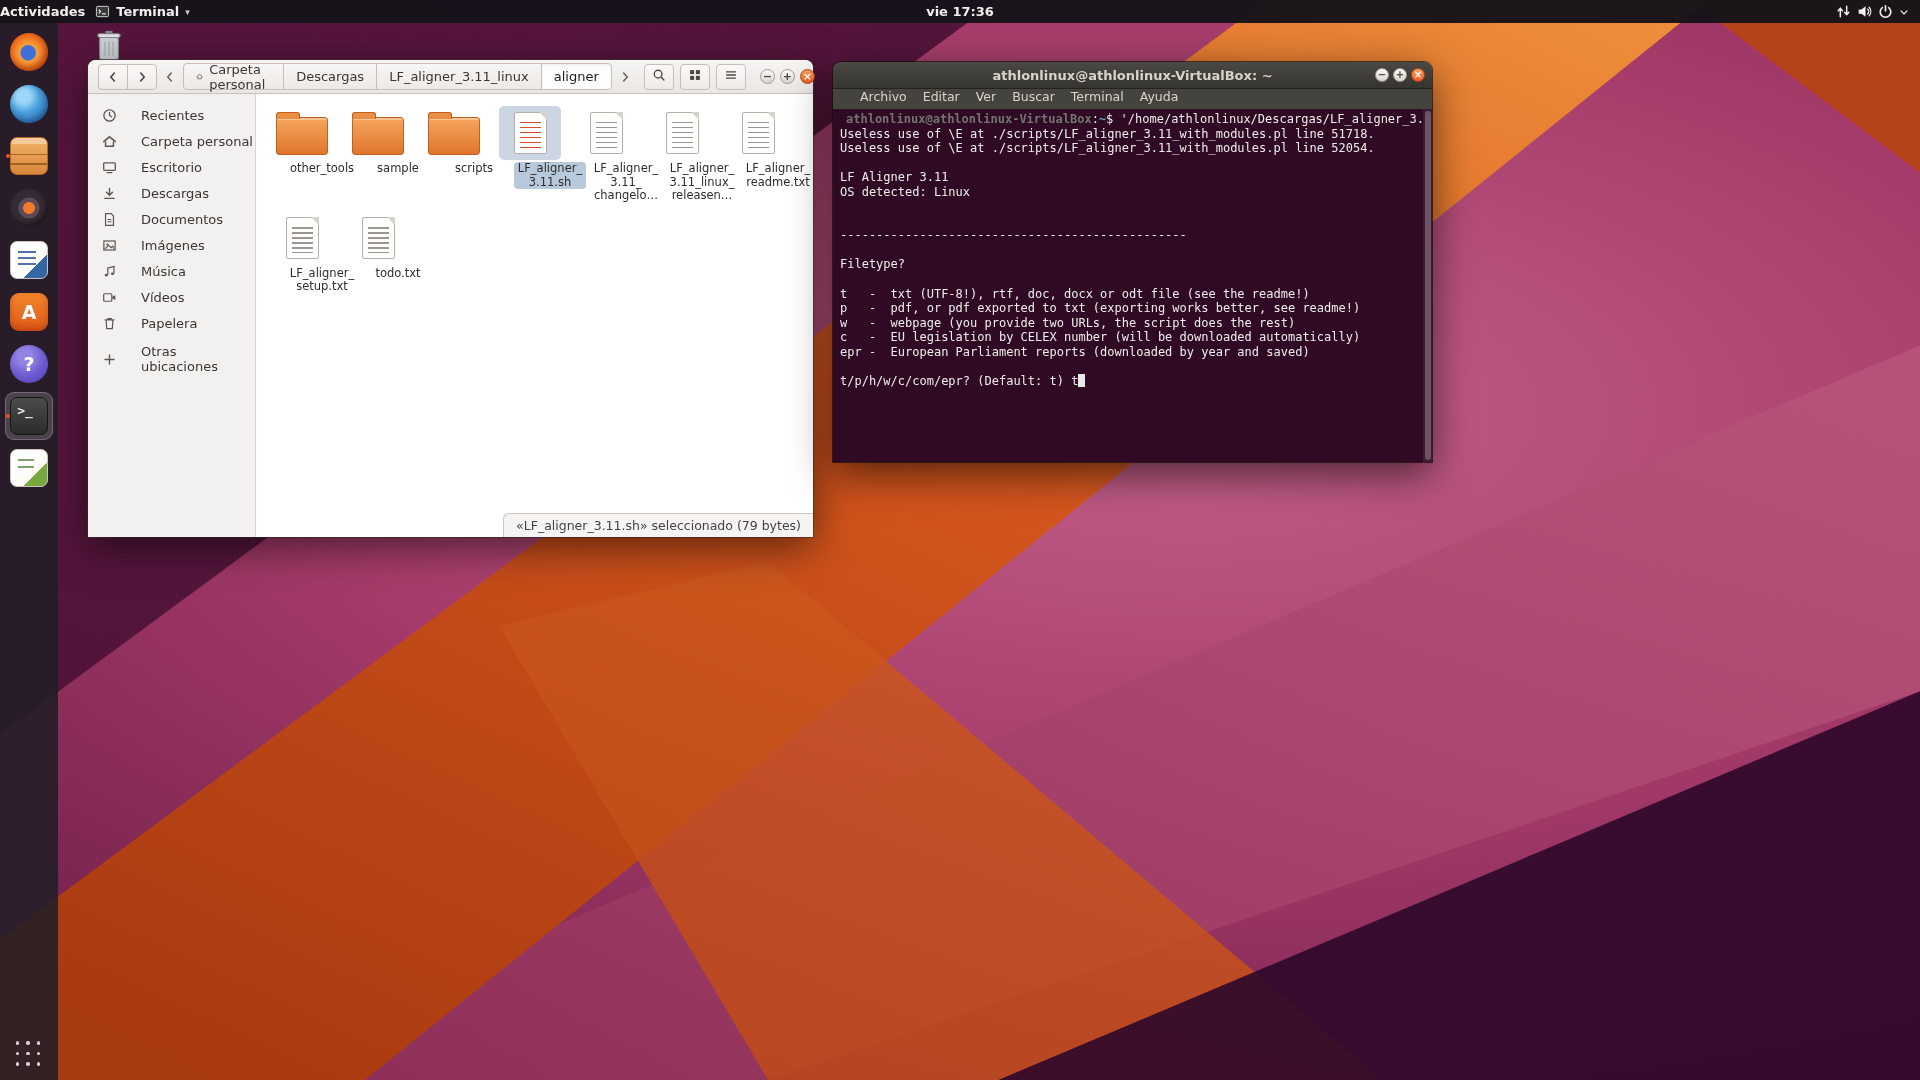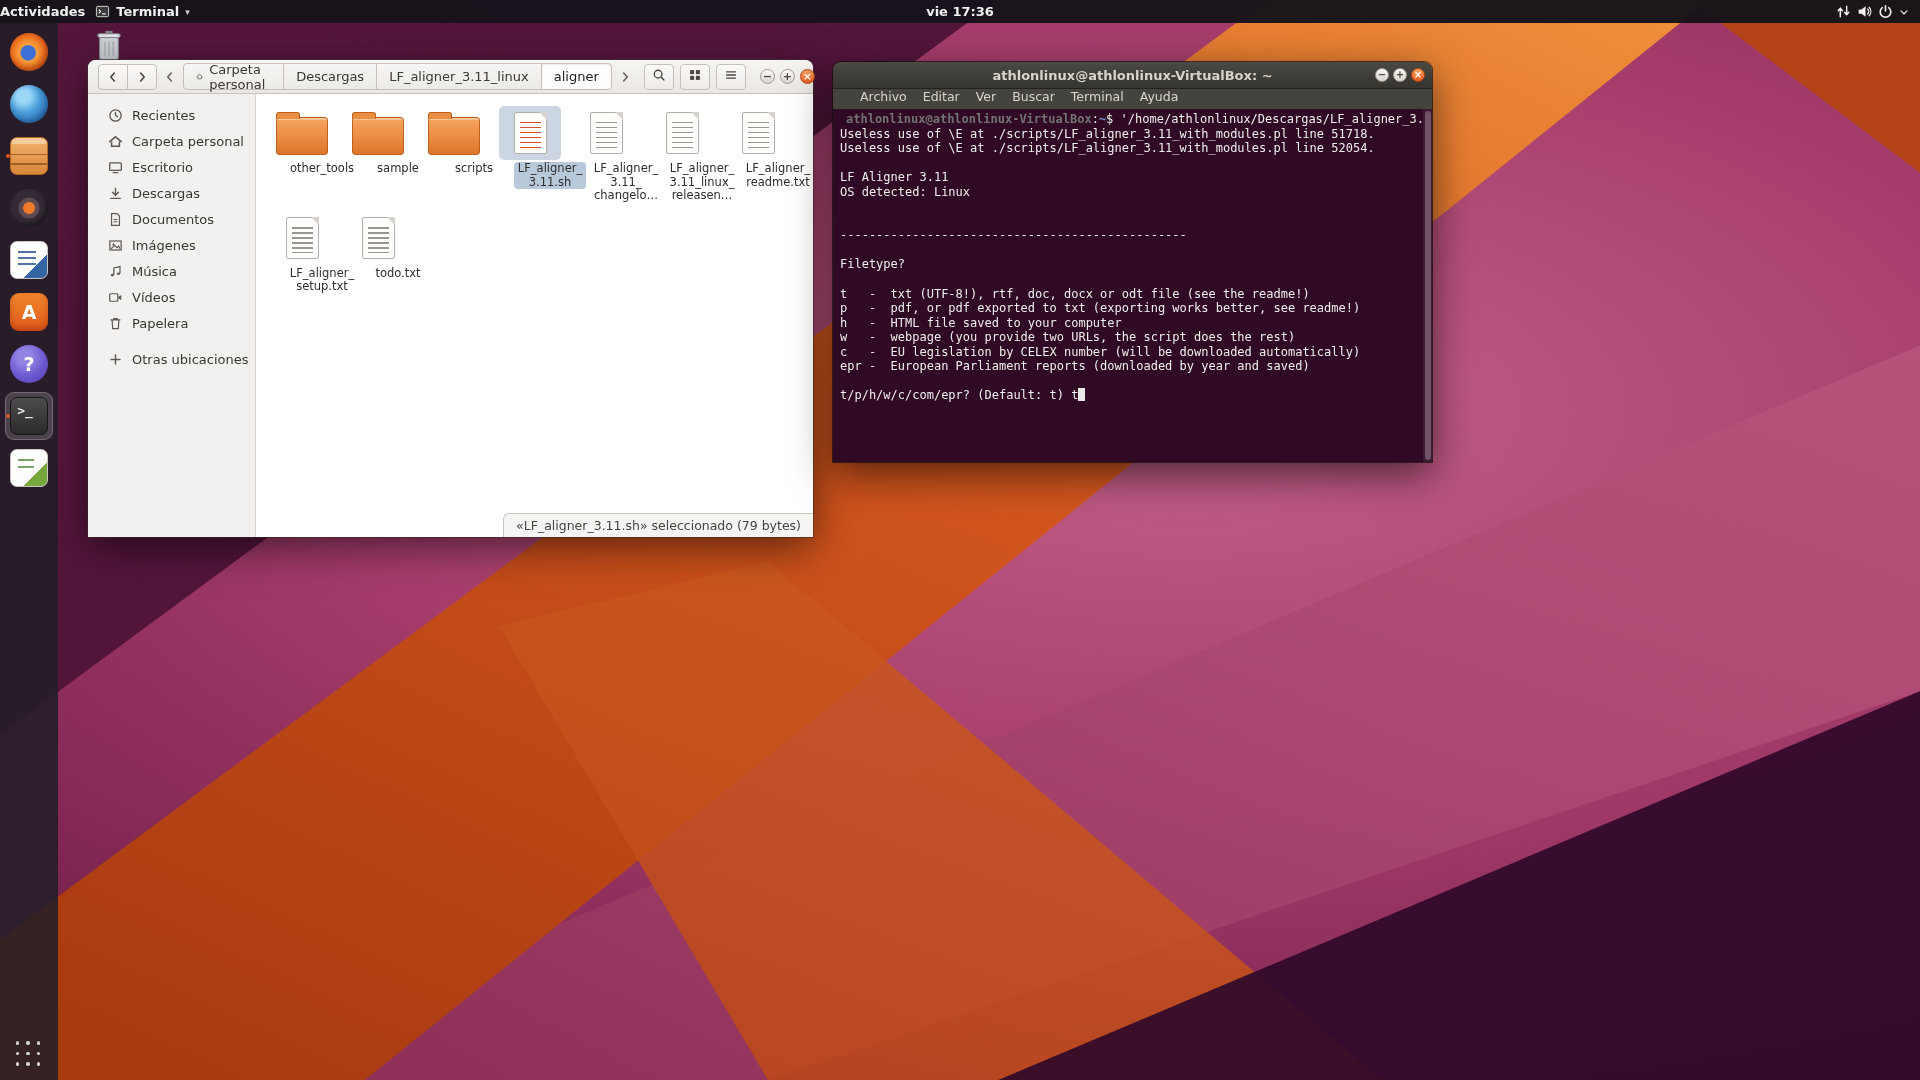--- a/index.html
+++ b/index.html
@@ -98,21 +98,21 @@
   .pbtn.active { background:#fdfdfc; color:#232120; box-shadow:inset 0 1px 2px rgba(0,0,0,.08); }
   .pico { width:13px; height:13px; display:inline-flex; color:#55504a; }
   .pico svg { width:100%; height:100%; }
   .hb-spacer { flex:1; }
   .tool-btn { width:30px; height:26px; display:flex; align-items:center; justify-content:center; color:#4a453f;
     background:linear-gradient(#fbfaf9,#eeebe7); border:1px solid #c6bfb7; border-radius:4px; }
   .hb-controls { display:flex; gap:5px; margin-left:8px; }
 
   .files-body { flex:1; display:flex; min-height:0; }
   .sidebar { width:168px; flex:none; background:#f3f1ef; border-right:1px solid #d8d3cd; padding-top:8px; }
-  .side-item { height:26px; display:flex; align-items:center; gap:9px; padding-left:20px;
+  .side-item { height:26px; display:flex; align-items:center; gap:24px; padding-left:14px;
     font-size:13px; color:#3a3731; }
   .side-item.separated { margin-top:10px; }
   .side-ico { width:15px; height:15px; display:inline-flex; color:#5d5852; flex:none; }
   .side-ico svg { width:100%; height:100%; }
 
   .file-view { flex:1; background:#fff; position:relative; }
   .file-grid { display:flex; flex-wrap:wrap; align-content:flex-start; padding:12px 4px 0 8px; }
   .file-item { width:76px; display:flex; flex-direction:column; align-items:center; margin-bottom:8px; }
   .iconbox { width:62px; height:54px; display:flex; align-items:center; justify-content:center; border-radius:5px; }
   .file-item.selected .iconbox { background:#ccd6e2; }
@@ -552,21 +552,20 @@
         <div class="tline"><span class="seg-w">LF Aligner 3.11</span></div>
         <div class="tline"><span class="seg-w">OS detected: Linux</span></div>
         <div class="tline">&nbsp;</div>
         <div class="tline">&nbsp;</div>
         <div class="tline"><span class="seg-w">------------------------------------------------</span></div>
         <div class="tline">&nbsp;</div>
         <div class="tline"><span class="seg-w">Filetype?</span></div>
         <div class="tline">&nbsp;</div>
         <div class="tline"><span class="seg-w">t   -  txt (UTF-8!), rtf, doc, docx or odt file (see the readme!)</span></div>
         <div class="tline"><span class="seg-w">p   -  pdf, or pdf exported to txt (exporting works better, see readme!)</span></div>
-        <div class="tline"><span class="seg-w">h   -  HTML file saved to your computer</span></div>
         <div class="tline"><span class="seg-w">w   -  webpage (you provide two URLs, the script does the rest)</span></div>
         <div class="tline"><span class="seg-w">c   -  EU legislation by CELEX number (will be downloaded automatically)</span></div>
         <div class="tline"><span class="seg-w">epr -  European Parliament reports (downloaded by year and saved)</span></div>
         <div class="tline">&nbsp;</div>
         <div class="tline"><span class="seg-w">t/p/h/w/c/com/epr? (Default: t) t</span><span class="terminal-cursor"></span></div>
       </div>
     <div class="term-scrollbar">
       <div class="term-thumb"></div>
     </div>
   </div>

